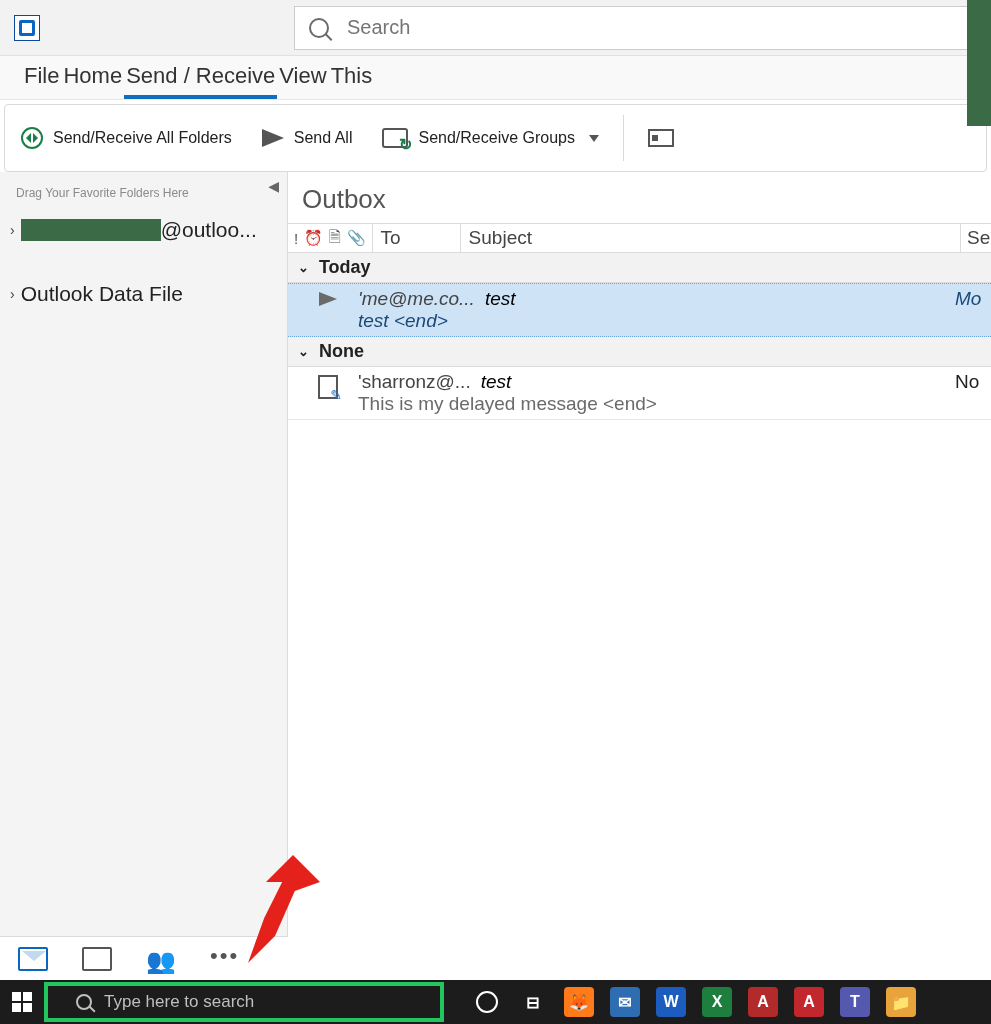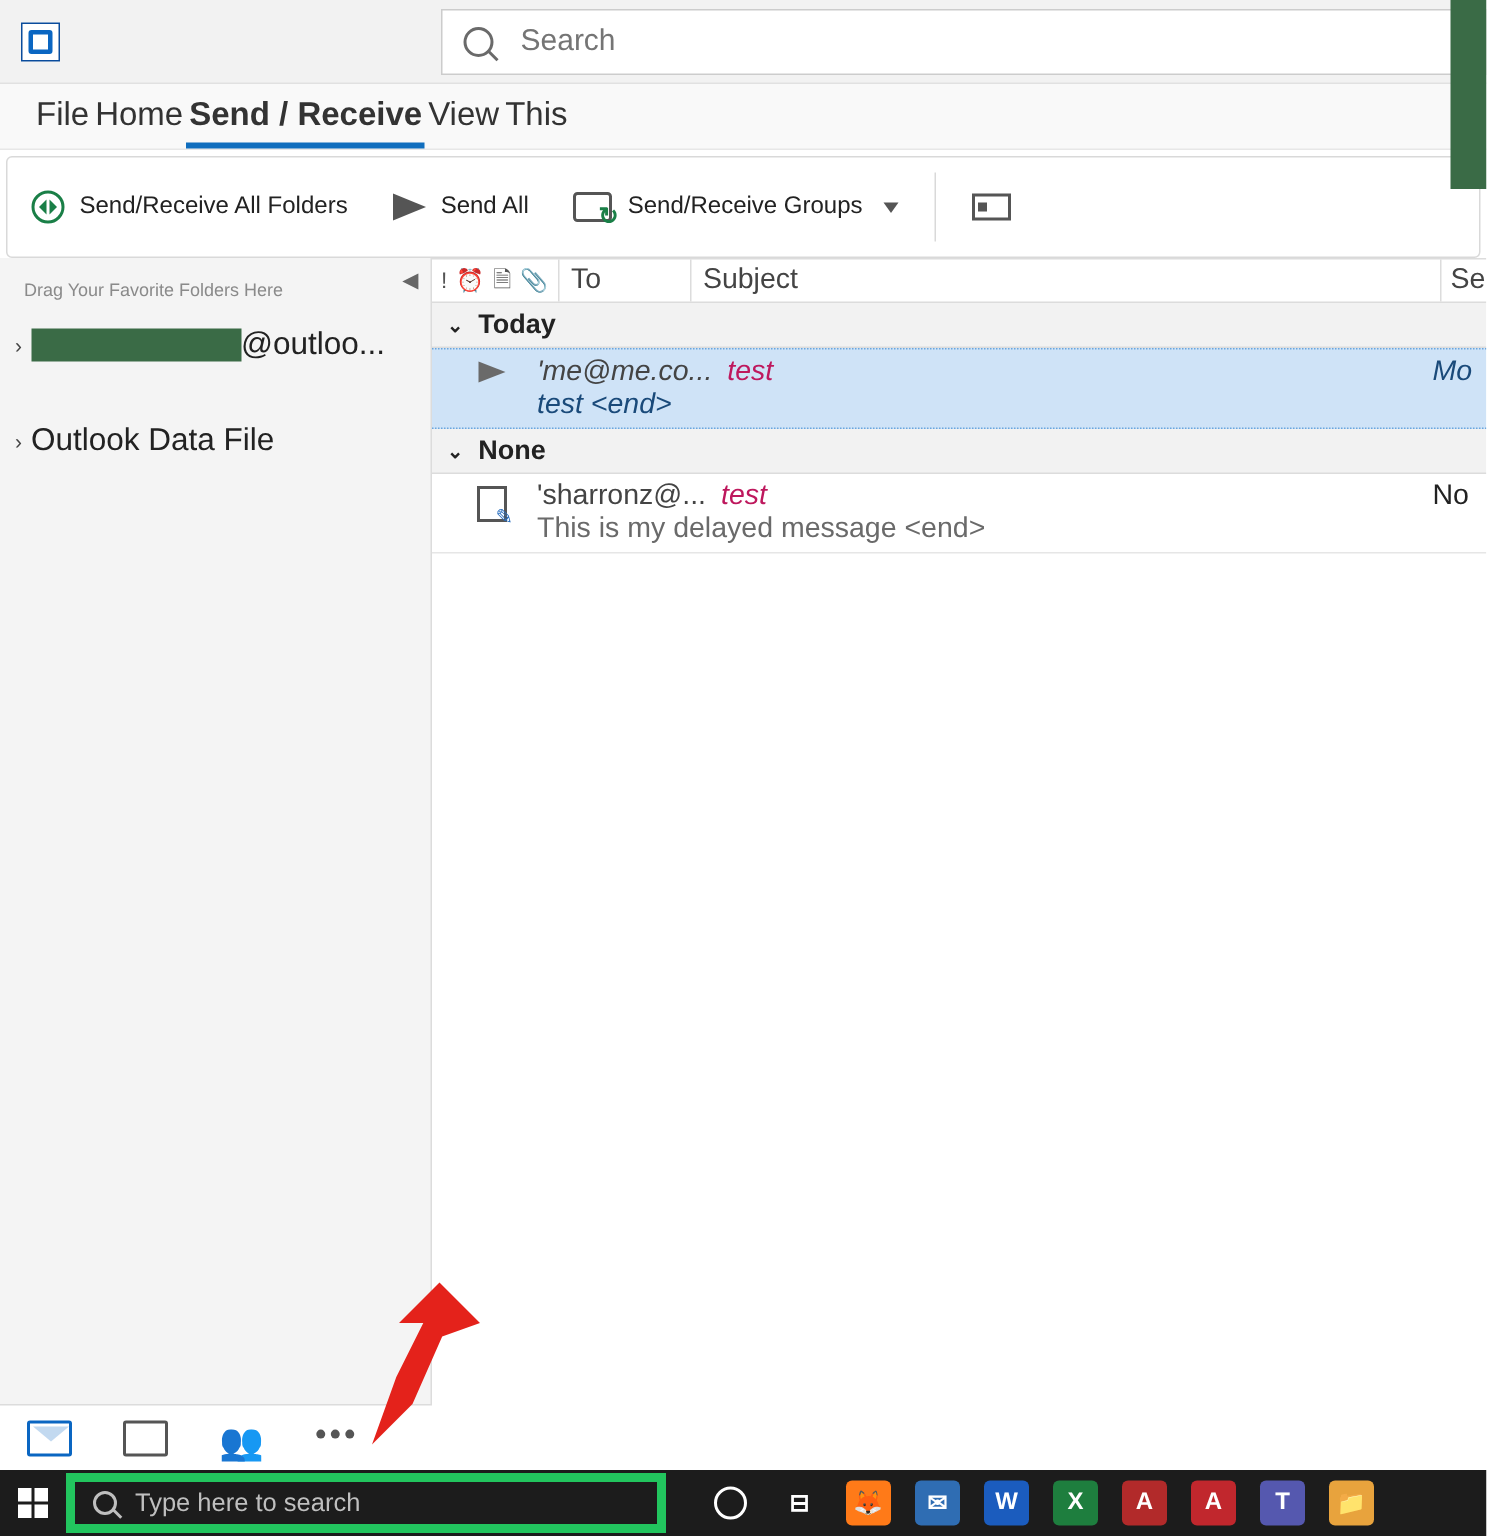--- a/index.html
+++ b/index.html
@@ -11,21 +11,21 @@
   .app-logo { width:26px; height:26px; margin:0 14px; background:#fff; border:1px solid #0a4c9c; position:relative; display:flex; align-items:center; justify-content:center;}
   .app-logo .o { width:16px; height:16px; border:3px solid #0a66c2; border-radius:2px; }
   .searchbox { flex:1; margin-left:240px; height:44px; background:#fff; border:1px solid #ccc; display:flex; align-items:center; padding:4px 14px; color:#757575; font-size:20px;}
   .searchbox .mag { width:20px; height:20px; border:2px solid #6a6a6a; border-radius:50%; position:relative; margin-right:18px;}
   .searchbox .mag::after { content:""; position:absolute; width:9px; height:2px; background:#6a6a6a; transform:rotate(45deg); right:-6px; bottom:-2px;}
   .title-right-green { position:absolute; right:0; top:0; width:24px; height:126px; background:#3a6b46; }
 
   
   .menubar { display:flex; align-items:flex-end; height:44px; padding-left:22px; background:#f9f9f9; border-bottom:1px solid #e7e7e7; font-size:22px; }
   .menubar .tab { padding:6px 2px 10px 2px; cursor:pointer; color:#333; }
-  .menubar .tab.active { font-weight:700; border-bottom:4px solid #106ebe; padding-bottom:6px; }
+  .menubar .tab.active { font-weight:400; border-bottom:4px solid #106ebe; padding-bottom:6px; }
 
   
   .ribbon { display:flex; align-items:center; height:68px; background:#fff; border:1px solid #d9d9d9; border-radius:4px; margin:4px 4px 0 4px; padding:0 10px; gap:18px; font-size:16px; white-space:nowrap; overflow:hidden;}
   .ribbon-sep { width:1px; height:46px; background:#d9d9d9; }
   .rbtn { display:flex; align-items:center; gap:10px; padding:4px 6px; cursor:pointer; }
   .ic { width:26px; height:26px; display:inline-block; position:relative; }
   .ic-refresh { border:2px solid #1a7f47; border-radius:50%; width:22px; height:22px;}
   .ic-refresh::before { content:""; position:absolute; left:-2px; top:4px; border:5px solid transparent; border-right-color:#1a7f47;}
   .ic-refresh::after  { content:""; position:absolute; right:-2px; bottom:4px; border:5px solid transparent; border-left-color:#1a7f47;}
   .ic-send { width:0;height:0; border-top:9px solid transparent; border-bottom:9px solid transparent; border-left:22px solid #555; }
@@ -60,21 +60,21 @@
   .group-row { display:flex; align-items:center; height:30px; background:#f2f2f2; border-bottom:1px solid #dcdcdc; padding-left:10px; font-weight:600; font-size:18px; cursor:pointer;}
   .group-row .chev { font-size:13px; margin-right:10px;}
 
   .msg-row { display:flex; border-bottom:1px solid #e6e6e6; padding:4px 6px 4px 10px; cursor:pointer;}
   .msg-row.selected { background:#cfe3f7; border-top:1px dotted #6aa6de; border-bottom:1px dotted #6aa6de;}
   .msg-row.selected .line1, .msg-row.selected .line2 { font-style:italic; color:#1a4a7a;}
   .msg-icon { width:60px; display:flex; justify-content:center; align-items:flex-start; padding-top:4px;}
   .msg-body { flex:1; }
   .line1 { display:flex; gap:10px;}
   .line1 .to { color:#444;}
-  .line1 .subj { color:#be185d;font-style:italic;}
+  .line1 .subj { color:#000000;font-style:italic;}
   .line2 { color:#6a6a6a;}
   .msg-date { width:30px; text-align:left; overflow:hidden; white-space:nowrap;}
   .msg-row.selected .msg-date { font-style:italic; color:#1a4a7a;}
   .draft-icon { width:20px; height:24px; border:2px solid #555; position:relative;}
   .draft-icon::after{content:"✎"; position:absolute; font-size:14px; color:#2a6fbf; right:-6px; bottom:-6px;}
   .send-small { width:0;height:0; border-top:7px solid transparent; border-bottom:7px solid transparent; border-left:18px solid #6a6a6a; }
 
   
   .navicons { position:absolute; left:0; bottom:44px; height:44px; width:288px; background:#fff; border-top:1px solid #dcdcdc; display:flex; align-items:center; gap:34px; padding-left:18px;}
   .navicons .ni { width:30px; height:24px; position:relative; cursor:pointer; }
@@ -85,21 +85,21 @@
 
   
   .arrow { position:absolute; left:230px; bottom:60px; width:90px; height:110px; pointer-events:none;}
   .arrow svg { width:100%; height:100%; }
 
   
   .taskbar { position:absolute; left:0; right:0; bottom:0; height:44px; background:#1c1c1c; display:flex; align-items:center; color:#ddd; font-size:17px;}
   .tb-start { width:44px; height:44px; display:flex; align-items:center; justify-content:center;}
   .tb-start .wgrid { display:grid; grid-template-columns:9px 9px; grid-template-rows:9px 9px; gap:2px;}
   .tb-start .wgrid span{background:#fff;}
-  .tb-search { width:400px; height:40px; border:6px solid #22c55e; display:flex; align-items:center; padding:0 12px; gap:12px; color:#bfbfbf;}
+  .tb-search { width:400px; height:40px; border:4px solid #22c55e; display:flex; align-items:center; padding:0 28px; gap:12px; color:#bfbfbf;}
   .tb-search .mag { width:16px; height:16px; border:2px solid #bfbfbf; border-radius:50%; position:relative;}
   .tb-search .mag::after{content:""; position:absolute; width:8px; height:2px; background:#bfbfbf; transform:rotate(45deg); right:-6px; bottom:-2px;}
   .tb-apps { display:flex; align-items:center; gap:16px; margin-left:28px;}
   .tb-apps .app { width:30px; height:30px; border-radius:4px; display:flex; align-items:center; justify-content:center; font-size:16px; font-weight:bold; color:#fff;}
   .app-cort { border:2px solid #fff; border-radius:50%; width:22px; height:22px;}
   .app-ff{background:#ff7a18;}
   .app-mw{background:#2f6db3;}
   .app-w{background:#1b5cbe;}
   .app-x{background:#1e7e3e;}
   .app-a{background:#b22a2a;}
@@ -161,20 +161,21 @@
       <span>@outloo...</span>
     </div>
     <div style="height:20px"></div>
     <div class="nav-item">
       <span class="exp">›</span>
       <span>Outlook Data File</span>
     </div>
   </div>
 
   <div class="msgpane">
+    <div class="folder-title">Outbox</div>
     <div class="col-headers">
       <div class="col-small">
         <span class="minicon">!</span>
         <span class="minicon">⏰</span>
         <span class="minicon">🗎</span>
         <span class="minicon">📎</span>
       </div>
       <div class="col-to">To</div>
       <div class="col-subject">Subject</div>
       <div class="col-date">Ser</div>

